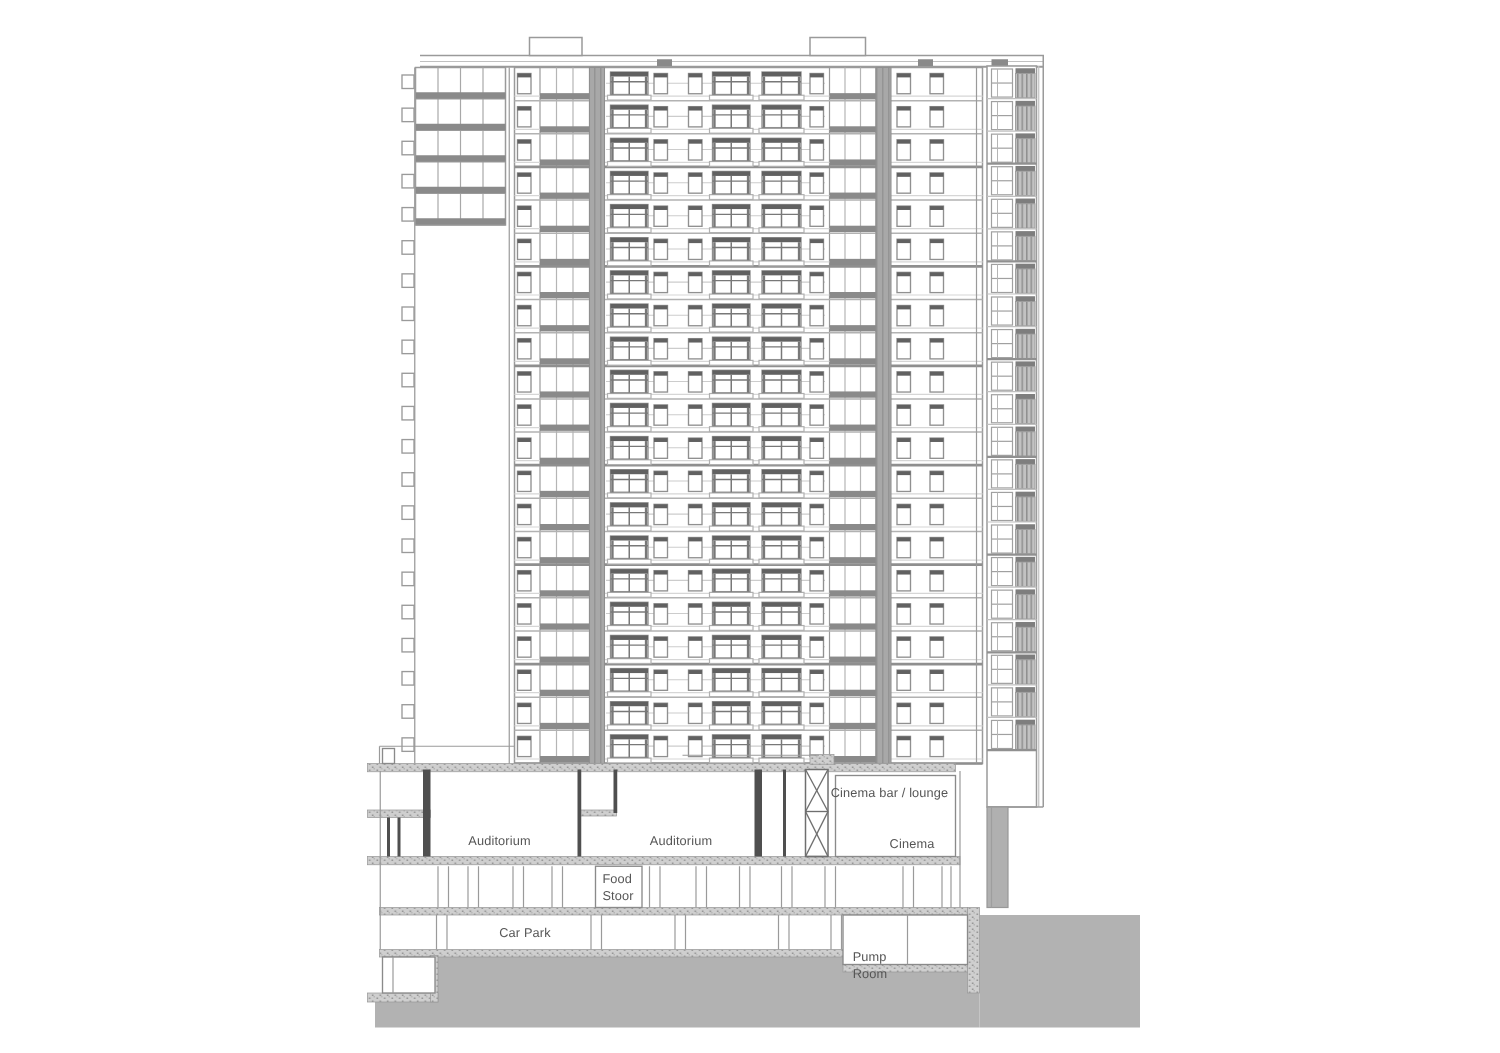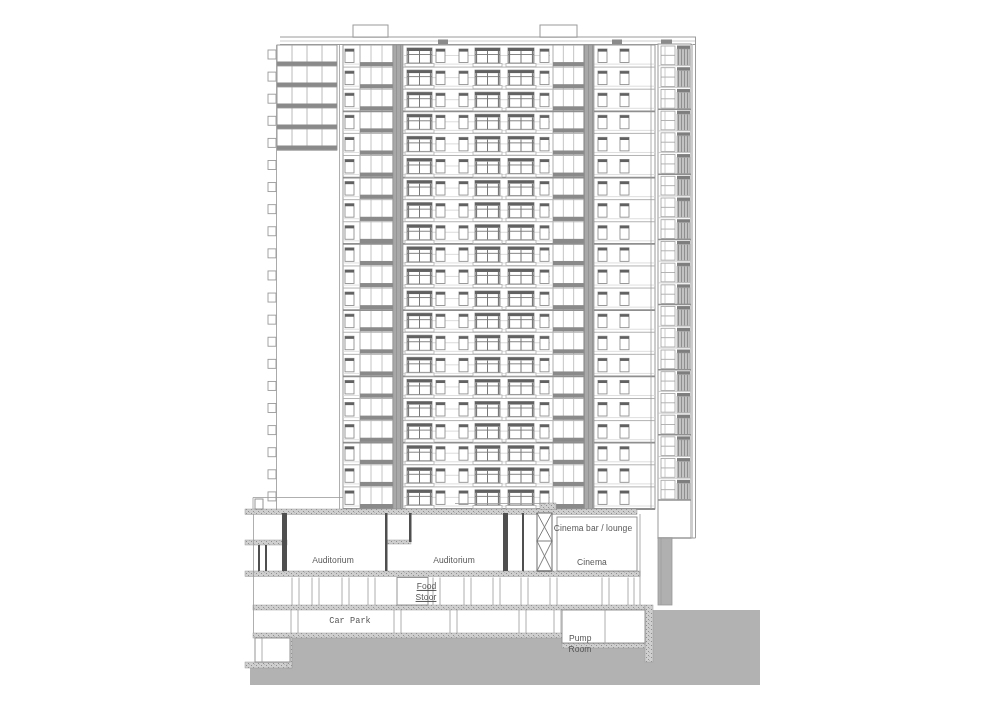--- a/index.html
+++ b/index.html
@@ -10,21 +10,21 @@
     overflow:hidden;
     font-family:"Liberation Sans", sans-serif;
   }
   svg{position:absolute;left:0;top:0;}
   .room-label{
     position:absolute;
     transform:translate(-50%,-50%);
     font-size:8.5px;
     line-height:1.3;
     color:#555555;
-    text-align:right;
+    text-align:left;
     white-space:pre-line;
     letter-spacing:0.1px;
     pointer-events:none;
   }
 </style>
 </head>
 <body>
 
 <div class="canvas">
   <svg id="drawing" width="1000" height="702" viewBox="0 0 1000 702">
@@ -1108,19 +1108,19 @@
         <line x1="537" y1="541" x2="552" y2="541" stroke="#6f6f6f" stroke-width="0.9"></line>
         <line x1="537" y1="541" x2="552" y2="571" stroke="#6f6f6f" stroke-width="0.9"></line>
         <line x1="552" y1="541" x2="537" y2="571" stroke="#6f6f6f" stroke-width="0.9"></line>
         <line x1="537" y1="571" x2="552" y2="571" stroke="#6f6f6f" stroke-width="0.9"></line>
       </g>
     </svg>
 
   <div class="room-label" style="left: 333px; top: 561px;">Auditorium</div>
   <div class="room-label" style="left: 454px; top: 561px;">Auditorium</div>
   <div class="room-label" style="left: 593px; top: 529px;">Cinema bar / lounge</div>
-  <div class="room-label" style="left: 592px; top: 563px;">Cinema</div>
-  <div class="room-label" style="left: 426px; top: 592px; text-decoration: underline;">Food
+  <div class="room-label" style="left: 608px; top: 563px;">Cinema</div>
+  <div class="room-label" style="left: 412px; top: 592px;">Food
 Stoor</div>
-  <div class="room-label" style="left: 350px; top: 622px; font-family: Liberation Mono, monospace;">Car Park</div>
+  <div class="room-label" style="left: 350px; top: 622px;">Car Park</div>
   <div class="room-label" style="left: 580px; top: 644px;">Pump
 Room</div>
 </div>
 
 </body></html>

